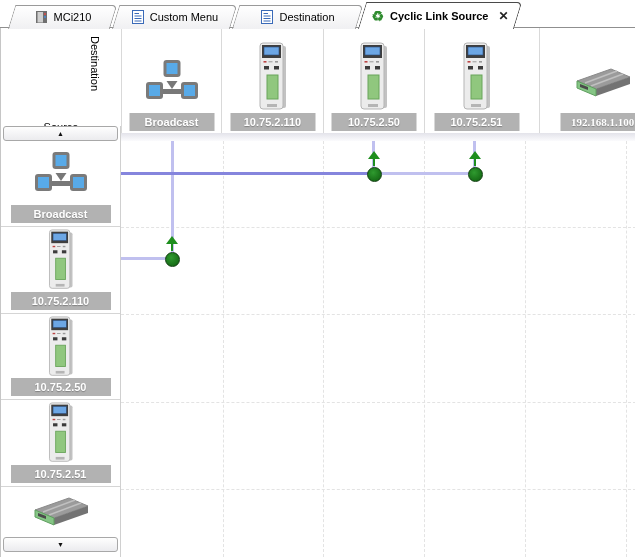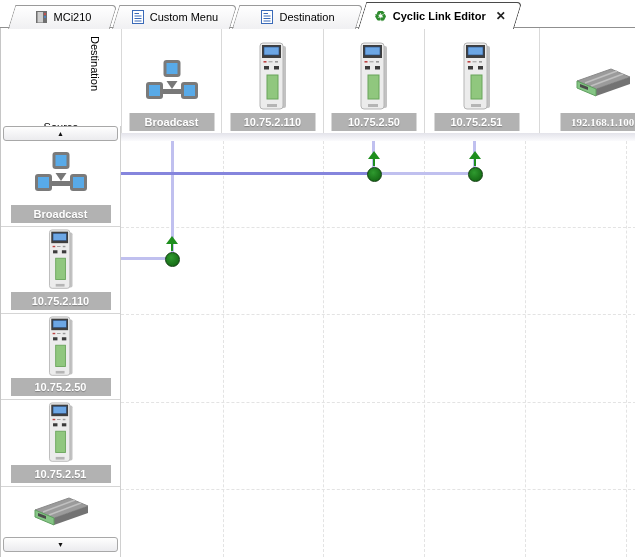--- a/index.html
+++ b/index.html
@@ -104,21 +104,21 @@
         <line x1="2.5" y1="3.5" x2="7" y2="3.5" stroke="#3a6ab8"></line>
         <line x1="2.5" y1="6" x2="9.5" y2="6" stroke="#3a6ab8"></line>
         <line x1="2.5" y1="8.5" x2="9.5" y2="8.5" stroke="#3a6ab8"></line>
         <line x1="2.5" y1="11" x2="9.5" y2="11" stroke="#3a6ab8"></line>
       </svg>
       <span class="tab-label">Destination</span>
     </div>
 
     <div class="tab active" style="left:358px; width:156px;">
       <span class="recycle-glyph">♻</span>
-      <span class="tab-label">Cyclic Link Editor</span>
+      <span class="tab-label">Cyclic Link Source</span>
       <span class="tab-close">✕</span>
     </div>
   </div>
 
   <div class="content">
 
     <div class="corner">
       <div class="dest-axis">Destination</div>
       <div class="src-axis">Source</div>
     </div>

